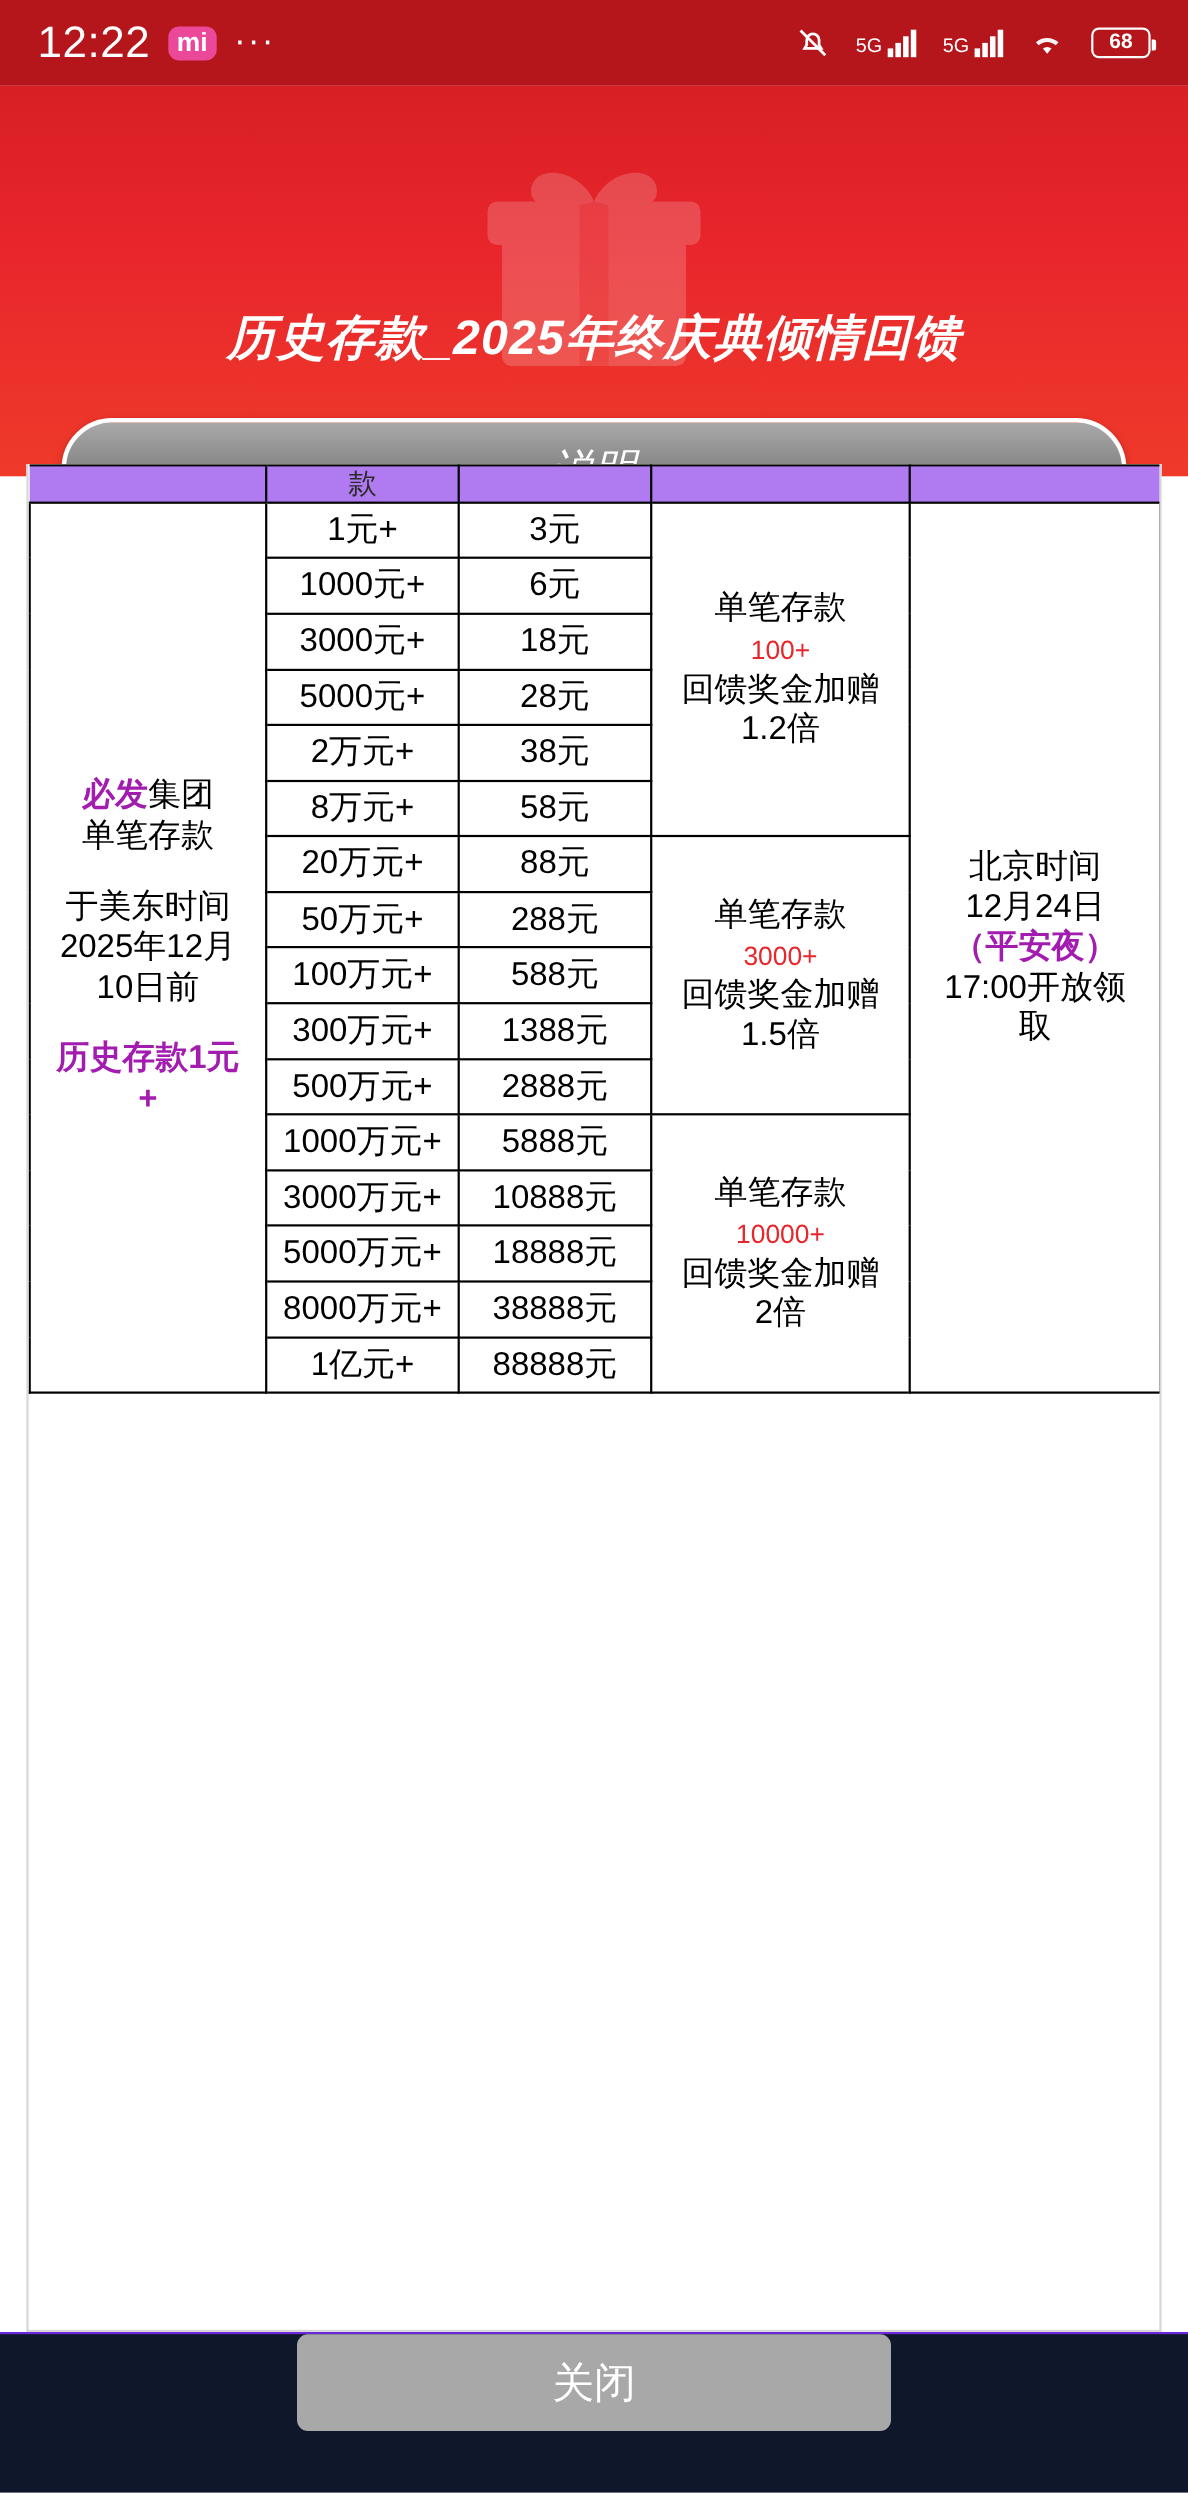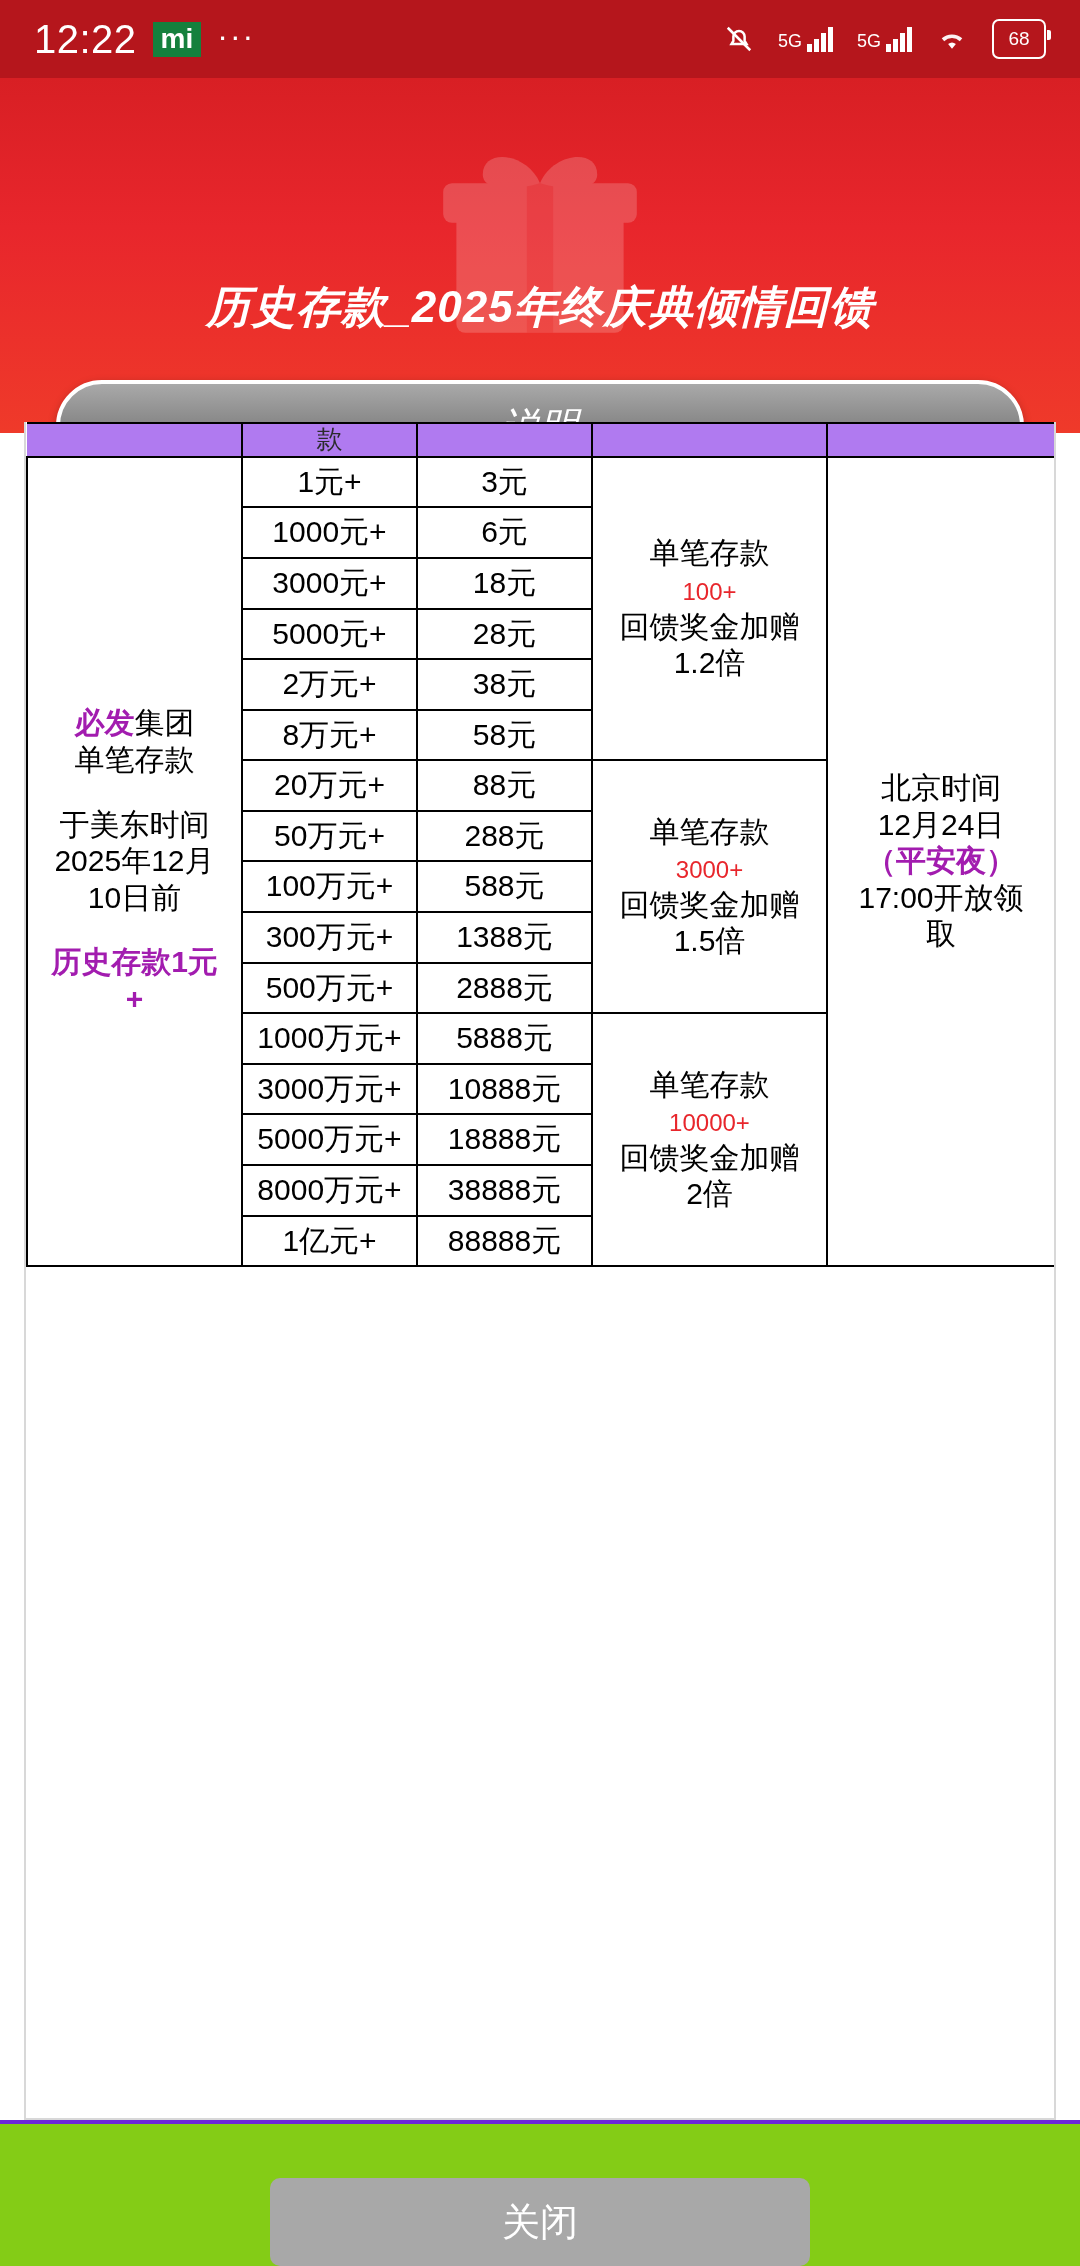--- a/index.html
+++ b/index.html
@@ -17,45 +17,45 @@
     background: #b5161c;
     display: flex;
     align-items: center;
     justify-content: space-between;
     padding: 0 34px;
     color: #ffffff;
   }
   .status-left { display: flex; align-items: center; gap: 16px; }
   .status-time { font-size: 40px; font-weight: 500; letter-spacing: 0.5px; }
   .mi-badge {
-    background: #15803d;
+    background: #ec4899;
     color: #fff;
-    font-size: 28px;
-    border-radius: 0;
+    font-size: 24px;
+    border-radius: 10px;
     padding: 3px 8px 4px 8px;
     font-weight: 700;
     line-height: 1;
   }
   .dots { font-size: 32px; letter-spacing: 2px; line-height: 1; margin-top: -6px; }
   .status-right { display: flex; align-items: center; gap: 24px; }
   .ic { display: inline-flex; align-items: flex-end; }
   .bars { display: flex; align-items: flex-end; gap: 2px; height: 26px; }
   .bars i { width: 5px; background: #ffffff; display: block; }
   .bars i:nth-child(1){height:8px}
   .bars i:nth-child(2){height:13px}
   .bars i:nth-child(3){height:19px}
   .bars i:nth-child(4){height:25px}
   .net-label { font-size: 18px; vertical-align: top; margin-right: 2px; }
   .sig-group { display: flex; align-items: flex-end; gap: 3px; }
   .batt {
     border: 2px solid #fff;
     border-radius: 7px;
-    width: 54px; height: 40px;
+    width: 54px; height: 28px;
     display: flex; align-items: center; justify-content: center;
-    font-size: 19px; font-weight: 400;
+    font-size: 19px; font-weight: 700;
     position: relative;
   }
   .batt::after {
     content:"";
     position:absolute; right:-7px; top:9px;
     width:4px; height:10px; background:#fff; border-radius:0 2px 2px 0;
   }
 
   
   .header {
@@ -135,23 +135,23 @@
   .gap { height: 28px; display:block; }
   .bonus-block { font-size: 31px; line-height: 1.45; border-radius: 26px; }
   .bonus-amt { color:#e8262c; font-weight: 400; font-size: 24px; }
   .tier { font-size: 31px; }
 
   
   .footer {
     position: absolute;
     left: 0; right: 0; bottom: 0;
     height: 146px;
-    background: #84cc16;
-    border-top: 4px solid #6d28d9;
-    display: flex; align-items: flex-end; justify-content: center;
+    background: #0f172a;
+    border-top: 2px solid #6d28d9;
+    display: flex; align-items: flex-start; justify-content: center;
   }
   .close-btn {
     width: 540px; height: 88px;
     background: #a8a8a8;
     border-radius: 10px;
     color: #ffffff;
     font-size: 38px;
     display: flex; align-items: center; justify-content: center;
   }
 </style>

